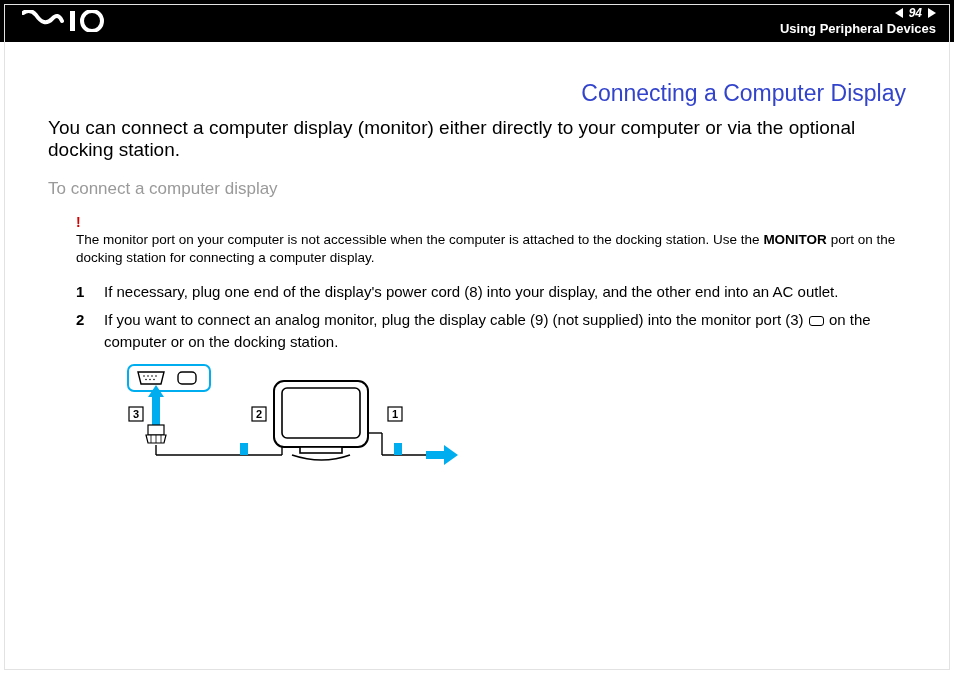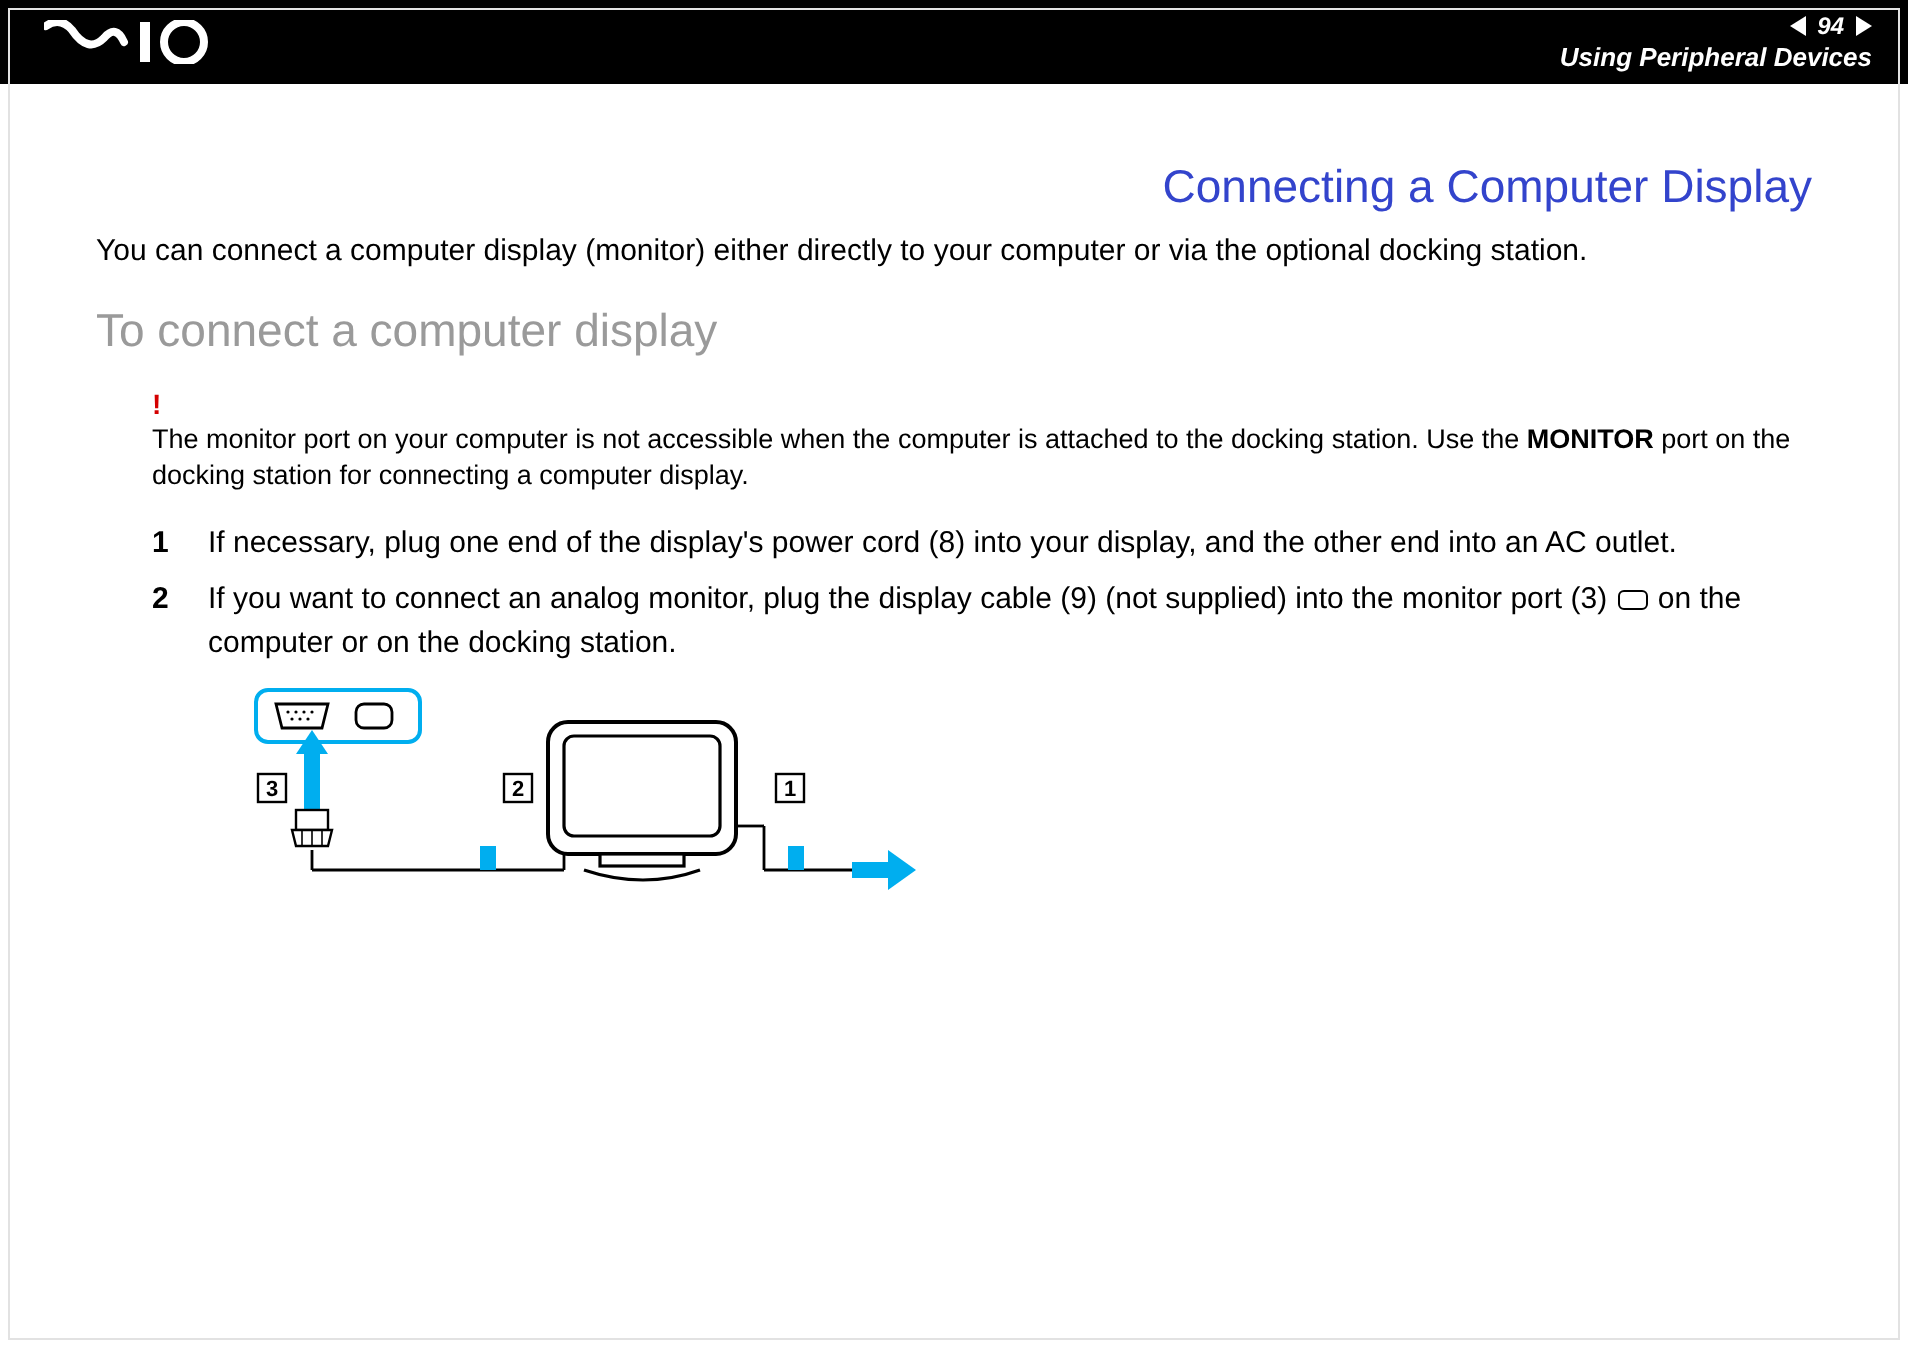--- a/index.html
+++ b/index.html
@@ -35,40 +35,39 @@
     font-style: italic;
     font-weight: bold;
   }
   .tri { width: 0; height: 0; border-top: 5px solid transparent; border-bottom: 5px solid transparent; }
   .tri-left { border-right: 8px solid #fff; }
   .tri-right { border-left: 8px solid #fff; }
   .section-title {
     color: #fff;
     font-weight: bold;
     font-size: 13px;
-    font-style: italic;
   }
   .content {
     padding: 38px 48px 0 48px;
   }
   .h1 {
     color: #3344cc;
     font-size: 23px;
     font-weight: normal;
     margin-bottom: 10px;
     text-align: right;
   }
   .intro {
-    font-size: 15px;
+    font-size: 19px;
     color: #000;
     margin-bottom: 18px;
   }
   .h2 {
     color: #9a9a9a;
-    font-size: 23px;
+    font-size: 17px;
     font-weight: normal;
     margin-bottom: 16px;
   }
   .note-block {
     margin-left: 28px;
     margin-bottom: 14px;
   }
   .bang {
     color: #d40000;
     font-weight: bold;

